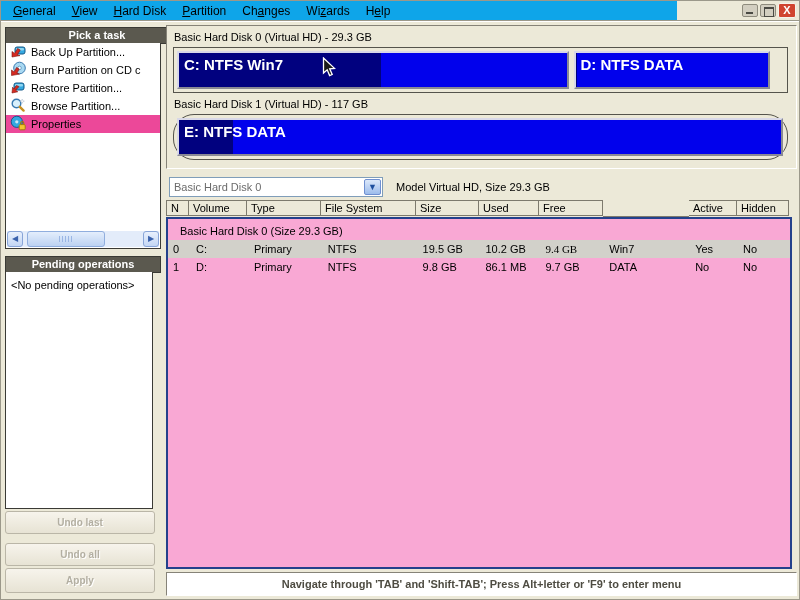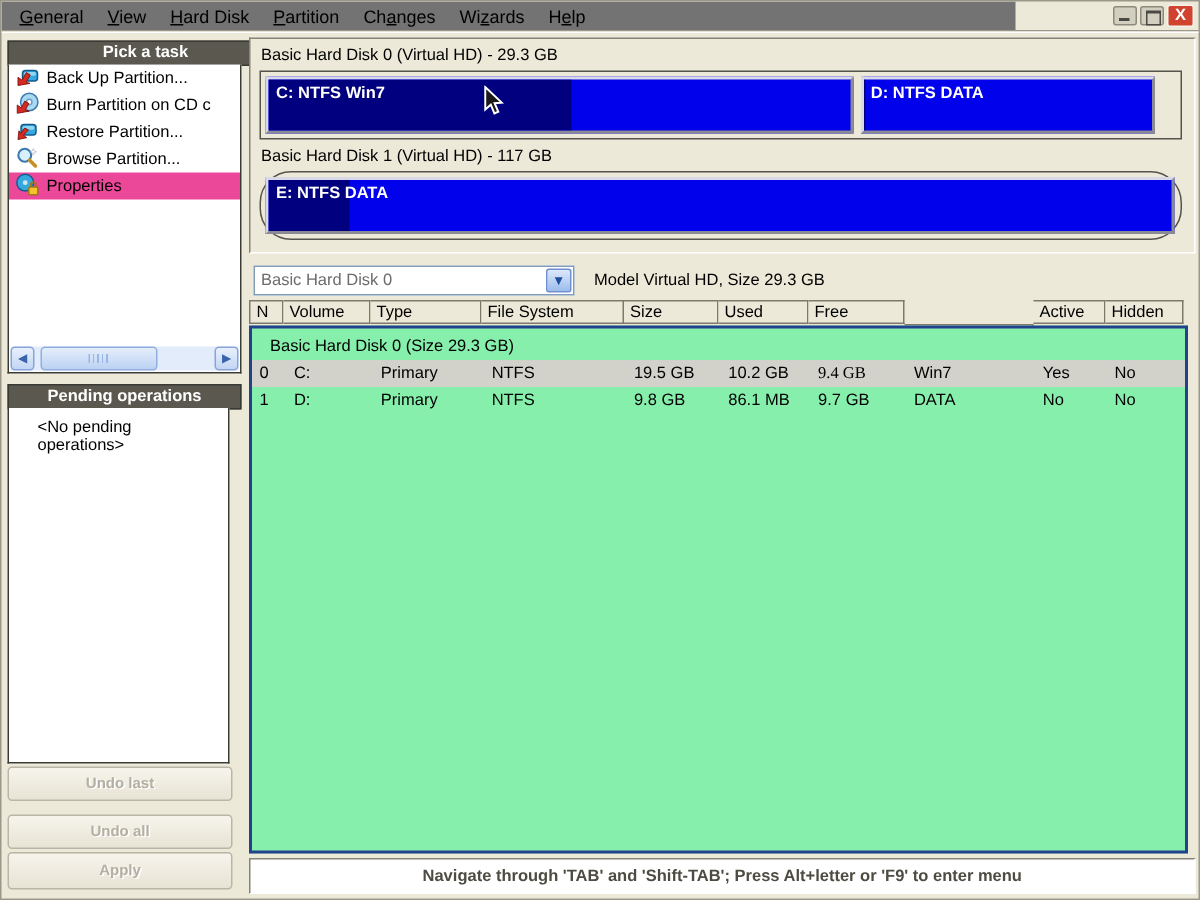--- a/index.html
+++ b/index.html
@@ -5,21 +5,21 @@
   * { margin:0; padding:0; box-sizing:border-box; }
   html,body { width:800px; height:600px; }
   body {
     position:relative; overflow:hidden;
     background:#ece9d8;
     font-family:"Liberation Sans", sans-serif;
     font-size:11px; color:#000;
     border:1px solid #9b988a;
   }
   
-  .menubar { position:absolute; left:0; top:0; width:676px; height:19px; display:flex; align-items:center; padding-left:4px; background:#737373; }
+  .menubar { position:absolute; left:0; top:0; width:676px; height:19px; display:flex; align-items:center; padding-left:4px; background:#0ea5e9; }
   .menu-item { font-size:12px; padding:2px 8px; cursor:default; }
   .menu-item .u { text-decoration:underline; }
   .menubar-divider { position:absolute; left:0; top:19px; width:800px; height:2px; border-top:1px solid #9b988a; border-bottom:1px solid #ffffff; }
   .win-controls { position:absolute; right:3px; top:2px; display:flex; align-items:center; gap:2px; }
   .win-btn { width:16px; height:13px; background:#d2cec0; border:1px solid #8e8b7d; border-radius:2px; position:relative; }
   .win-btn.min::after { content:""; position:absolute; left:3px; bottom:2px; width:7px; height:2px; background:#4a4a44; }
   .win-btn.max::after { content:""; position:absolute; left:3px; top:2px; width:8px; height:7px; border:1px solid #4a4a44; border-top-width:2px; }
   .win-btn.close { width:18px; height:15px; background:#d0442f; border:1px solid #f4f2ea; color:#fff; font-weight:bold; font-size:11px; line-height:13px; text-align:center; }
   
   .panel-header { background:#5b594f; border:1px solid #3a3a35; color:#fff; font-weight:bold; text-align:center; height:17px; line-height:15px; }
@@ -29,40 +29,40 @@
   .task-item.selected { background:#ec4899; }
   .task-item svg { flex:0 0 16px; }
   
   .hscroll { position:absolute; left:1px; right:1px; bottom:1px; height:16px; background:#e3ecfa; display:flex; }
   .hs-btn { width:16px; height:100%; background:linear-gradient(#e8f0fd,#c3d6f4); border:1px solid #88a5d8; border-radius:3px; color:#3a62ad; font-size:8px; line-height:14px; text-align:center; }
   .hs-track { flex:1; position:relative; }
   .hs-thumb { position:absolute; left:4px; top:0; width:78px; height:100%; background:linear-gradient(#e4eefc,#bcd2f2); border:1px solid #90aede; border-radius:3px; }
   .hs-grip { position:absolute; left:50%; top:4px; bottom:4px; width:14px; transform:translateX(-50%);
              background:repeating-linear-gradient(90deg,#9ab6e4 0 1px,transparent 1px 3px); }
   .sidebar-pending-header { position:absolute; left:4px; top:255px; width:156px; }
-  .pending-box { position:absolute; left:4px; top:271px; width:148px; height:237px; background:#fff; border:1px solid #3a3a35; border-top:none; padding:7px 19px; }
+  .pending-box { position:absolute; left:4px; top:271px; width:148px; height:237px; background:#fff; border:1px solid #3a3a35; border-top:none; padding:7px 5px; }
   .side-btn { position:absolute; left:4px; width:150px; height:23px; background:linear-gradient(#f7f4ec,#e7e3d4); border:1px solid #bab6a7; border-radius:3px; color:#b3afa2; font-weight:bold; font-size:10px; text-shadow:1px 1px 0 #ffffff; text-align:center; line-height:21px; }
   
   .disk-panel { position:absolute; left:165px; top:24px; width:631px; height:144px; background:#ece9d8;
                 border-top:1px solid #868378; border-left:1px solid #868378; border-right:1px solid #fff; border-bottom:1px solid #fff; }
   .disk-title { position:absolute; left:7px; font-size:11px; }
   .disk-strip { position:absolute; left:6px; width:615px; height:46px; border:1px solid #55544c; background:#ece9d8; padding:3px; display:flex; gap:5px; }
   .part-box { position:relative; height:100%; border:2px outset #d8d8e8; background:#0101ec; overflow:hidden; }
   .part-used { position:absolute; left:0; top:0; bottom:0; background:#01017f; }
-  .part-label { position:absolute; left:5px; top:3px; color:#fff; font-weight:bold; font-size:11px; white-space:nowrap; }
+  .part-label { position:absolute; left:5px; top:3px; color:#fff; font-weight:bold; font-size:15px; white-space:nowrap; }
   
   .combo { position:absolute; left:168px; top:176px; width:214px; height:20px; background:#fff; border:1px solid #7f9db9; }
   .combo-value { position:absolute; left:4px; top:3px; color:#6b6b6b; }
   .combo-btn { position:absolute; right:1px; top:1px; width:17px; height:16px; background:linear-gradient(#dce8fa,#9cbcec); border:1px solid #6f8fd0; border-radius:2px; color:#1e4f9e; font-size:9px; line-height:15px; text-align:center; }
   .model-info { position:absolute; left:395px; top:180px; font-size:11px; }
   
   .thead { position:absolute; left:165px; top:199px; width:626px; height:17px; display:flex; }
   .th { height:16px; background:#ece9d8; border:1px solid #7d7a6d; border-right:1px solid #7d7a6d; margin-right:0; padding:1px 0 0 4px; white-space:nowrap; overflow:hidden; }
   .th + .th { border-left:none; }
-  .tbody { position:absolute; left:165px; top:216px; width:626px; height:352px; background:#86efac; border:2px solid #24418c; overflow:hidden; }
+  .tbody { position:absolute; left:165px; top:216px; width:626px; height:352px; background:#f9a8d4; border:2px solid #24418c; overflow:hidden; }
   .group-row { margin-top:4px; height:17px; line-height:17px; padding-left:12px; white-space:nowrap; }
   .trow { display:flex; height:18px; line-height:18px; }
   .trow.selected { background:#d2d1ca; }
   .td { padding-left:5px; white-space:nowrap; overflow:hidden; }
   
   .statusbar { position:absolute; left:165px; top:571px; width:631px; height:24px;
                border-top:1px solid #868378; border-left:1px solid #868378; border-right:1px solid #fff; border-bottom:1px solid #fff;
                background:#ffffff; text-align:center; font-weight:bold; color:#4e4c42; line-height:22px; }
   .cursor-svg { position:absolute; left:321px; top:56px; }
 </style>

